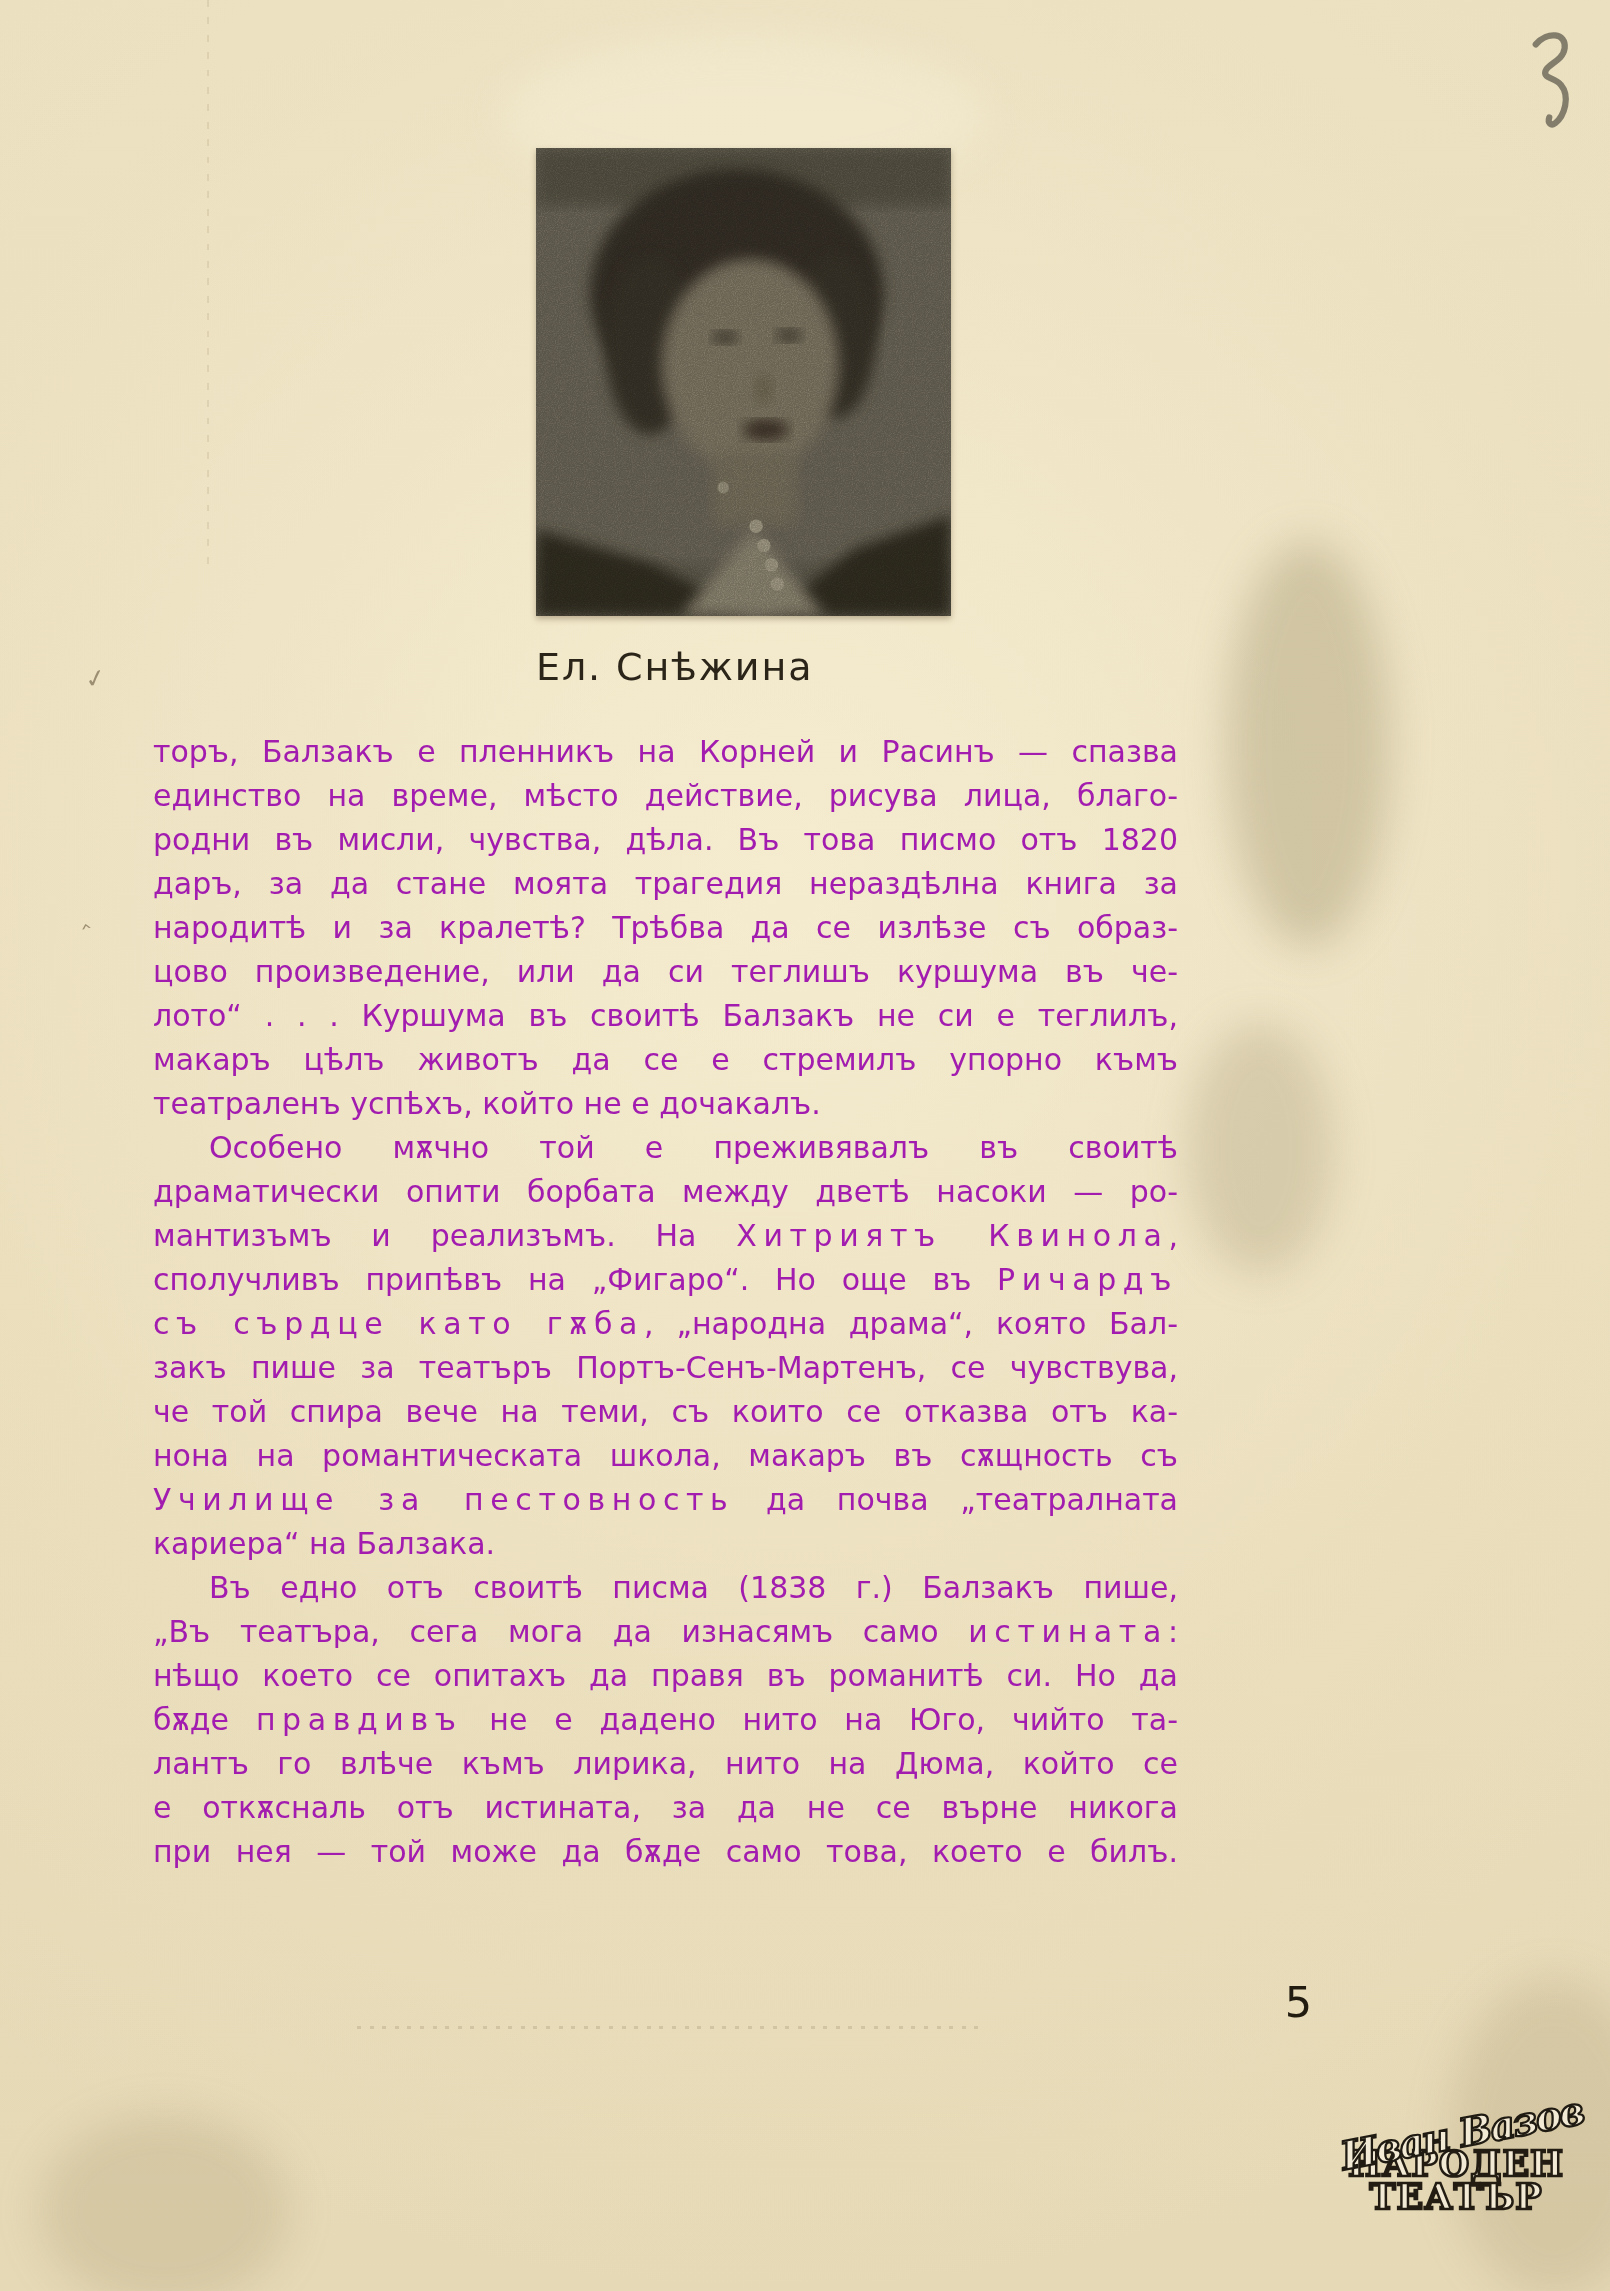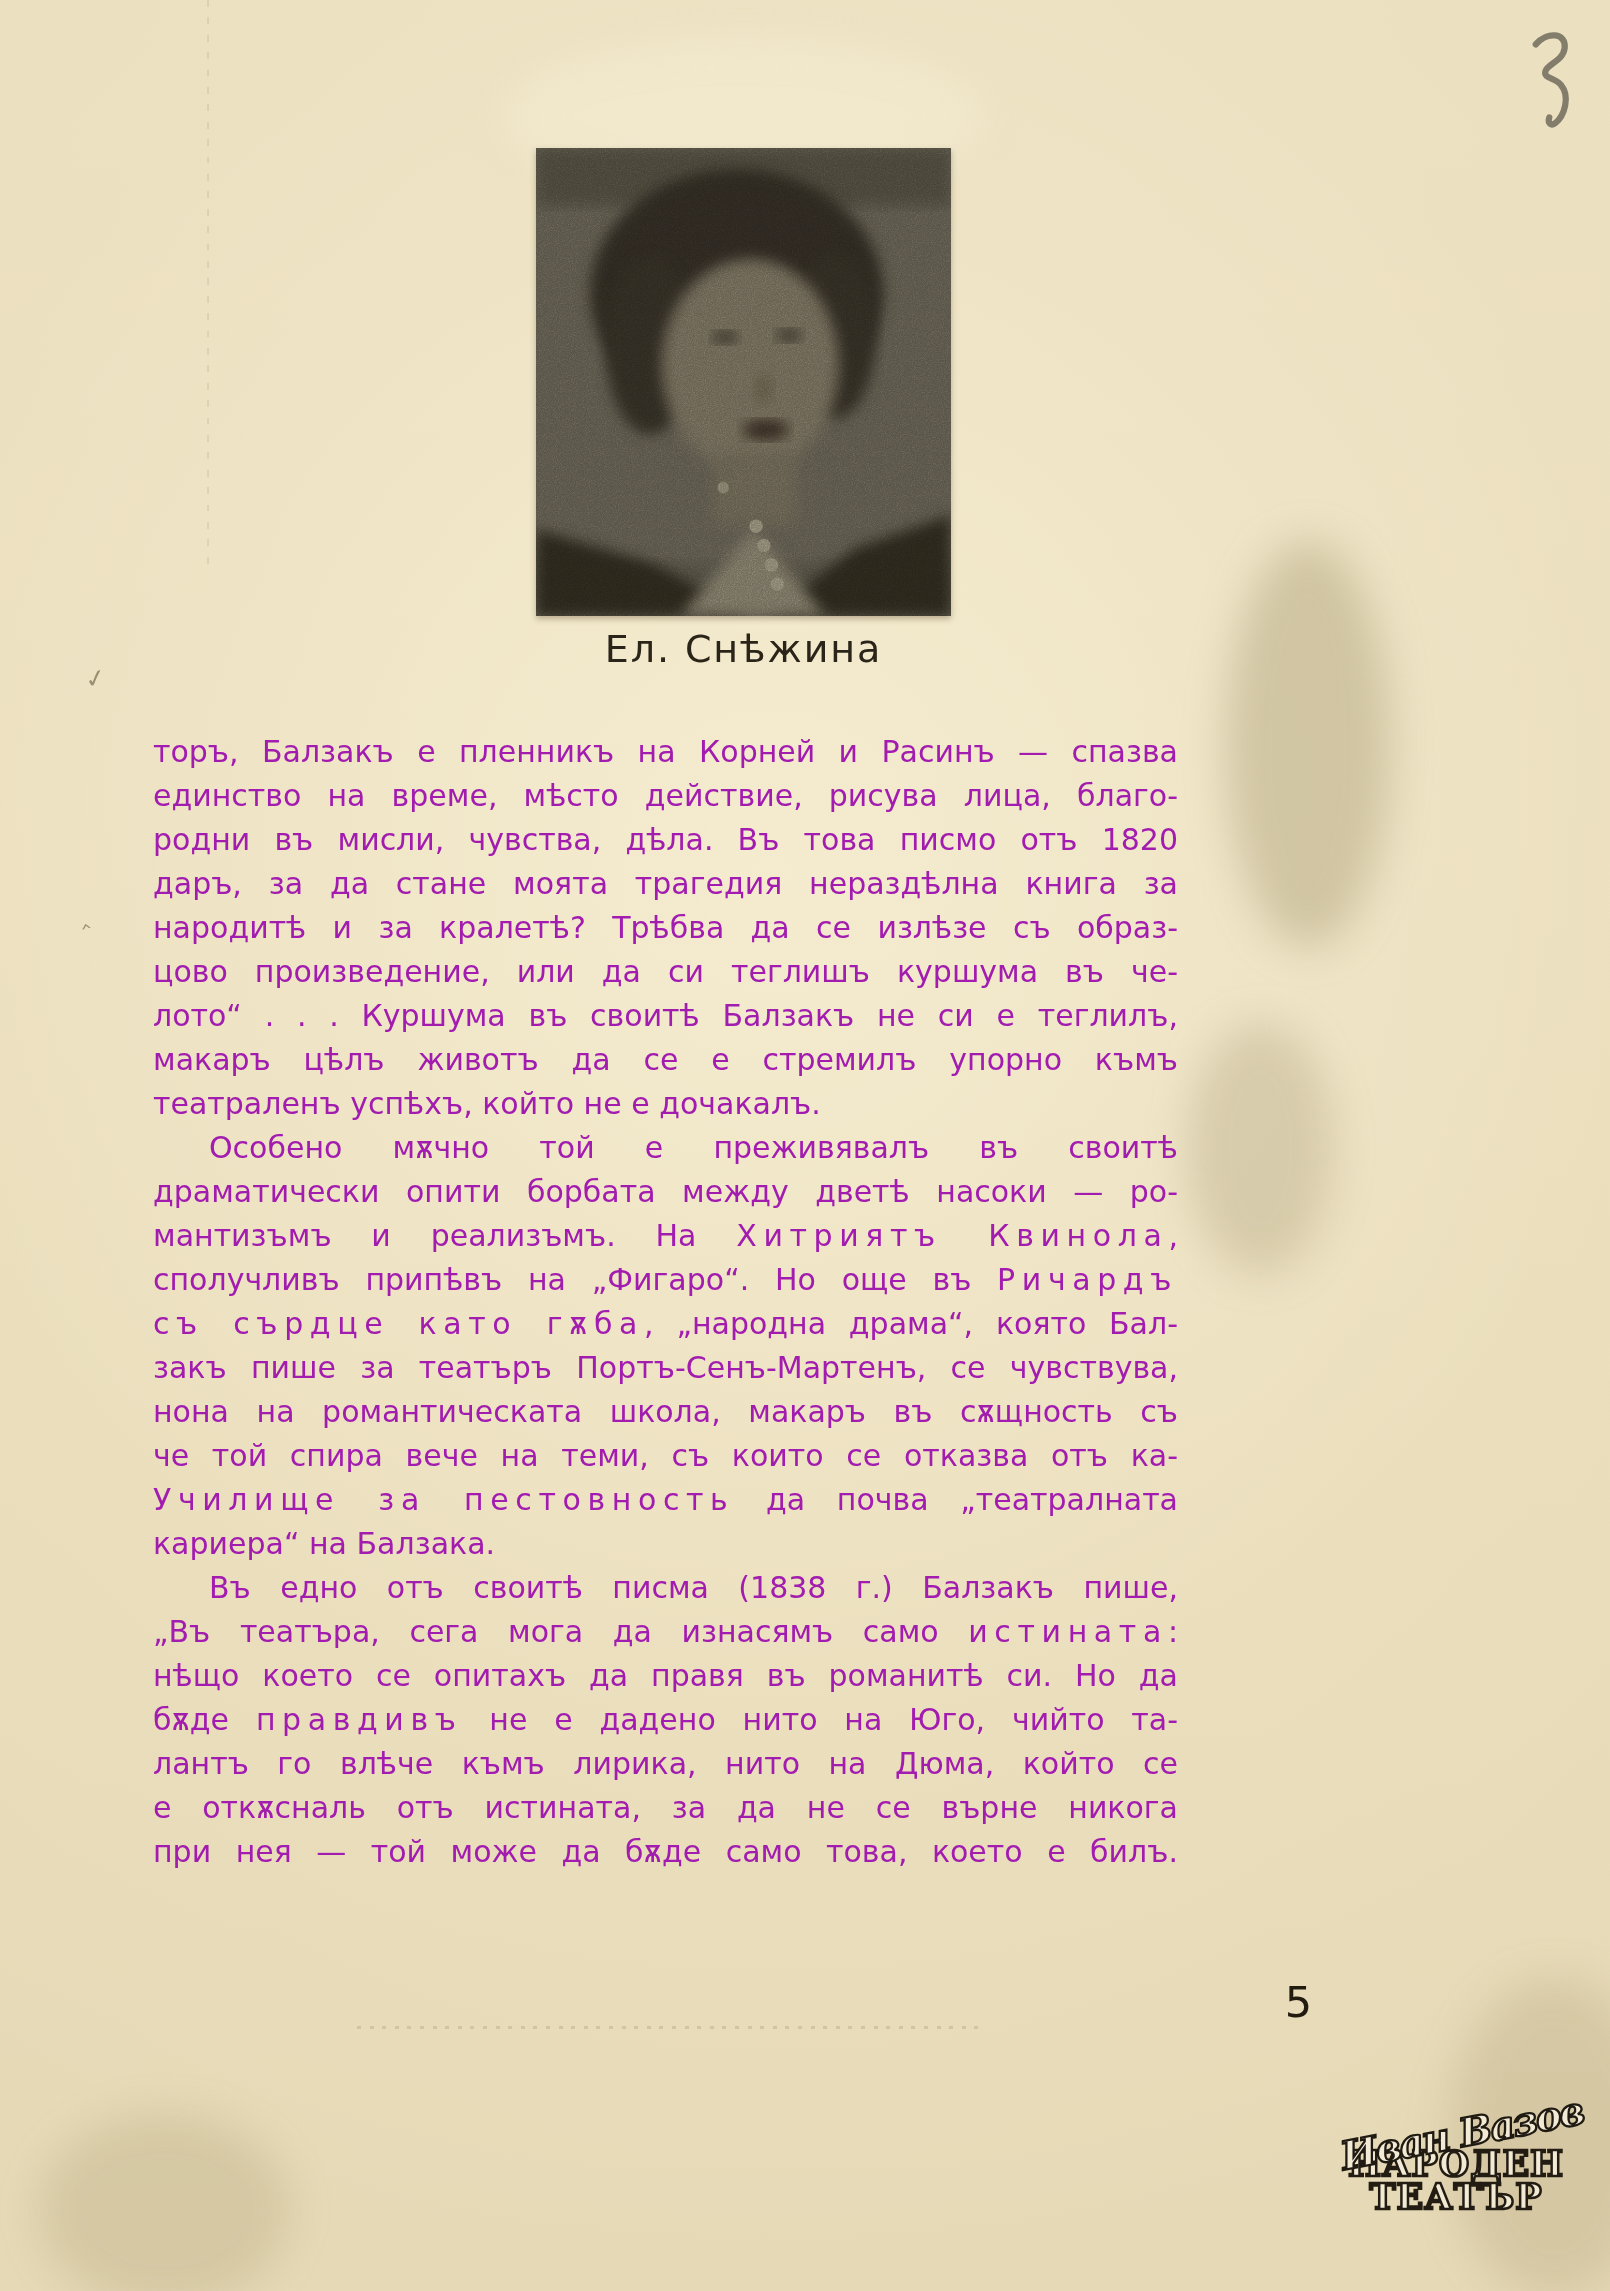--- a/index.html
+++ b/index.html
@@ -38,22 +38,22 @@
 
   
   .photo{
     position:absolute;left:536px;top:148px;width:415px;height:468px;
     box-shadow:0 2.9px 5.8px rgba(90,70,40,.35);
     background:#8e8775;overflow:hidden;
   }
   .photo svg{display:block;}
 
   .caption{
-    position:absolute;left:536px;top:627px;width:415px;
-    text-align:center;font-size:38px;letter-spacing:1.9px;color:#2a2419;
+    position:absolute;left:536px;top:645px;width:415px;
+    font-size:38px;letter-spacing:1.9px;color:#2a2419;
   }
 
   
   .bodytext{
     position:absolute;left:153px;top:730px;width:1025px;
     font-size:30px;line-height:44px;color:#a21caf;
   }
   .line{
     text-align:justify;text-align-last:justify;
     height:44px;white-space:normal;
@@ -157,22 +157,22 @@
     <div class="line"><span class="pre">цово произведение, или да си теглишъ куршума  въ  че-</span></div>
     <div class="line"><span class="pre">лото“ . . . Куршума въ своитѣ Балзакъ не си е теглилъ,</span></div>
     <div class="line"><span class="pre">макаръ цѣлъ животъ да се е стремилъ упорно къмъ</span></div>
     <div class="line endline"><span class="pre">театраленъ успѣхъ, който не е дочакалъ.</span></div>
     <div class="line indent"><span class="pre">Особено мѫчно той е преживявалъ въ своитѣ</span></div>
     <div class="line"><span class="pre">драматически опити борбата между дветѣ насоки — ро-</span></div>
     <div class="line"><span class="pre">мантизъмъ и реализъмъ. На </span><span class="em">Хитриятъ Квинола</span><span class="post">,</span></div>
     <div class="line"><span class="pre">сполучливъ припѣвъ на „Фигаро“. Но още въ </span><span class="em">Ричардъ</span></div>
     <div class="line"><span class="pre"></span><span class="em">съ сърдце като гѫба</span><span class="post">, „народна драма“, която Бал-</span></div>
     <div class="line"><span class="pre">закъ пише за театъръ Портъ-Сенъ-Мартенъ, се чувствува,</span></div>
+    <div class="line"><span class="pre">че той спира вече на теми, съ които се отказва отъ ка-</span></div>
     <div class="line"><span class="pre">нона на романтическата школа, макаръ въ сѫщность съ</span></div>
-    <div class="line"><span class="pre">че той спира вече на теми, съ които се отказва отъ ка-</span></div>
     <div class="line"><span class="pre"></span><span class="em">Училище за пестовность</span><span class="post"> да почва „театралната</span></div>
     <div class="line endline"><span class="pre">кариера“ на Балзака.</span></div>
     <div class="line indent"><span class="pre">Въ едно отъ своитѣ писма (1838 г.) Балзакъ пише,</span></div>
     <div class="line"><span class="pre">„Въ театъра, сега мога да изнасямъ само </span><span class="em">истината</span><span class="post">:</span></div>
     <div class="line"><span class="pre">нѣщо което се опитахъ да правя въ романитѣ си. Но да</span></div>
     <div class="line"><span class="pre">бѫде </span><span class="em">правдивъ</span><span class="post"> не е дадено нито на Юго, чийто та-</span></div>
     <div class="line"><span class="pre">лантъ го влѣче къмъ лирика, нито на Дюма, който се</span></div>
     <div class="line"><span class="pre">е откѫсналь отъ истината, за да не се върне никога</span></div>
     <div class="line"><span class="pre">при нея — той може да бѫде само това, което е билъ.</span></div>
   </div>

